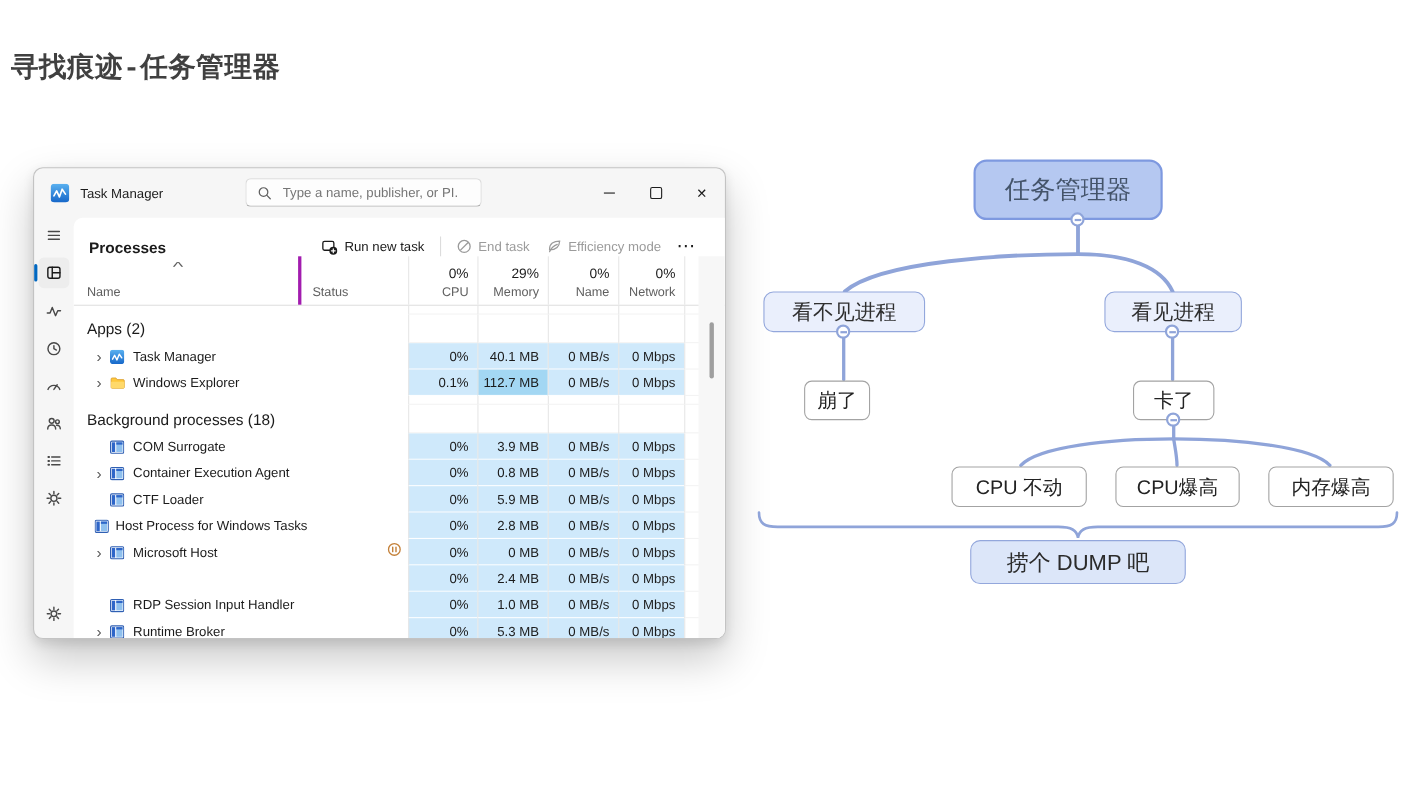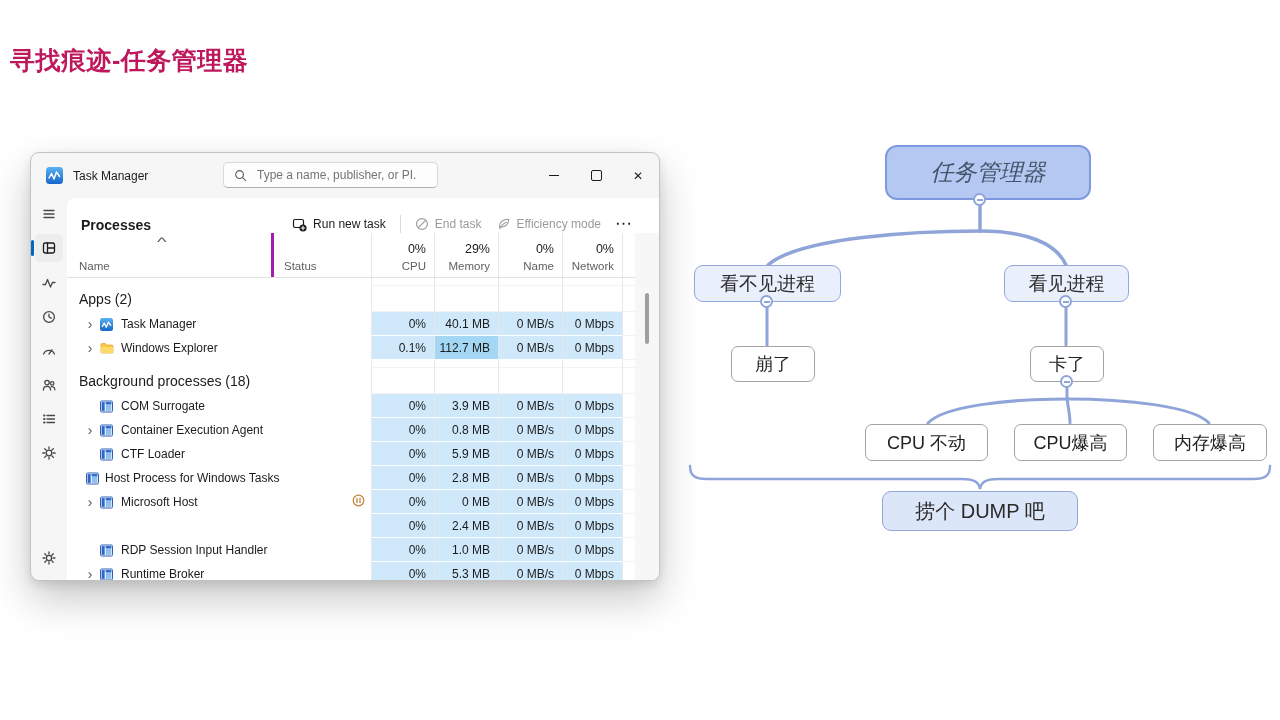--- a/index.html
+++ b/index.html
@@ -1,20 +1,20 @@
 <!DOCTYPE html>
 <html><head>
 <meta charset="utf-8">
 <style>
   html,body{margin:0;padding:0;background:#fff;width:1280px;height:720px;overflow:hidden;
     font-family:"Liberation Sans",sans-serif;-webkit-font-smoothing:antialiased;}
   .slide{position:relative;width:1280px;height:720px;background:#fff;}
 
   
-  .slide-title{position:absolute;left:10px;top:44px;font-size:25px;font-weight:700;color:#be185d;margin:0;letter-spacing:.5px;}
+  .slide-title{position:absolute;left:10px;top:44px;font-size:25px;font-weight:700;color:#404040;margin:0;letter-spacing:.5px;font-family:Liberation Mono, monospace;}
 
   
   .tm{position:absolute;left:30px;top:152px;width:630px;height:429px;background:#f6f6f6;
       border:1px solid #c3c3c3;border-radius:9px;box-shadow:0 18px 40px rgba(0,0,0,.22),0 4px 10px rgba(0,0,0,.10);
       overflow:hidden;box-sizing:border-box;}
   .tm-titlebar{position:absolute;left:0;top:0;right:0;height:45px;}
   .tm-appicon{position:absolute;left:15px;top:14px;width:17px;height:17px;}
   .tm-title{position:absolute;left:42px;top:16px;font-size:12px;color:#1b1b1b;}
   .tm-search{position:absolute;left:192px;top:9px;width:215px;height:26px;background:#fdfdfd;border:1px solid #d9d9d9;
       border-bottom-color:#adadad;border-radius:5px;display:flex;align-items:center;box-sizing:border-box;}
@@ -83,27 +83,27 @@
 
   
   .tm-scroll{position:absolute;right:0;top:35px;width:24px;bottom:0;background:#f7f7f7;}
   .tm-thumb{position:absolute;left:10px;top:60px;width:3.5px;height:51px;border-radius:2px;background:#9f9f9f;}
 
   
   .mlines{position:absolute;left:0;top:0;z-index:1;pointer-events:none;}
   .mlines path{stroke:#8fa4d9;fill:none;stroke-linecap:round;}
   .mnode{position:absolute;display:flex;align-items:center;justify-content:center;box-sizing:border-box;z-index:2;
       white-space:nowrap;}
-  .n-root{left:885px;top:145px;width:206px;height:55px;background:#b5c8f1;border:2px solid #7e99e0;border-radius:12px;
-      font-size:23px;color:#44546a;font-style:italic;}
+  .n-root{left:885px;top:145px;width:172px;height:55px;background:#b5c8f1;border:2px solid #7e99e0;border-radius:12px;
+      font-size:23px;color:#44546a;}
   .n-b1{left:694px;top:265px;width:147px;height:37px;}
   .n-b2{left:1004px;top:265px;width:125px;height:37px;}
   .n-branch{background:#eaeffc;border:1.5px solid #93a7dc;border-radius:9px;font-size:19px;color:#2f2f2f;}
   .n-plain{background:#fff;border:1px solid #a3a3a3;border-radius:7px;font-size:18px;color:#222;}
-  .n-crash{left:731px;top:346px;width:84px;height:36px;}
+  .n-crash{left:731px;top:346px;width:60px;height:36px;}
   .n-stuck{left:1030px;top:346px;width:74px;height:36px;}
   .n-s1{left:865px;top:424px;width:123px;height:37px;}
   .n-s2{left:1014px;top:424px;width:113px;height:37px;}
   .n-s3{left:1153px;top:424px;width:114px;height:37px;}
   .n-action{left:882px;top:491px;width:196px;height:40px;background:#dce6f9;border:1.5px solid #93a7dc;border-radius:9px;
       font-size:20px;color:#2b2b2b;}
   .mtoggle{position:absolute;width:13px;height:13px;border-radius:50%;background:#fff;border:2px solid #8fa4d9;
       box-sizing:border-box;z-index:3;}
   .mtoggle::after{content:"";position:absolute;left:1.5px;right:1.5px;top:50%;height:2px;margin-top:-1px;background:#8fa4d9;}
   .t-root{left:973px;top:193px;}.t-b1{left:760px;top:295px;}.t-b2{left:1059px;top:295px;}.t-stuck{left:1060px;top:375px;}

